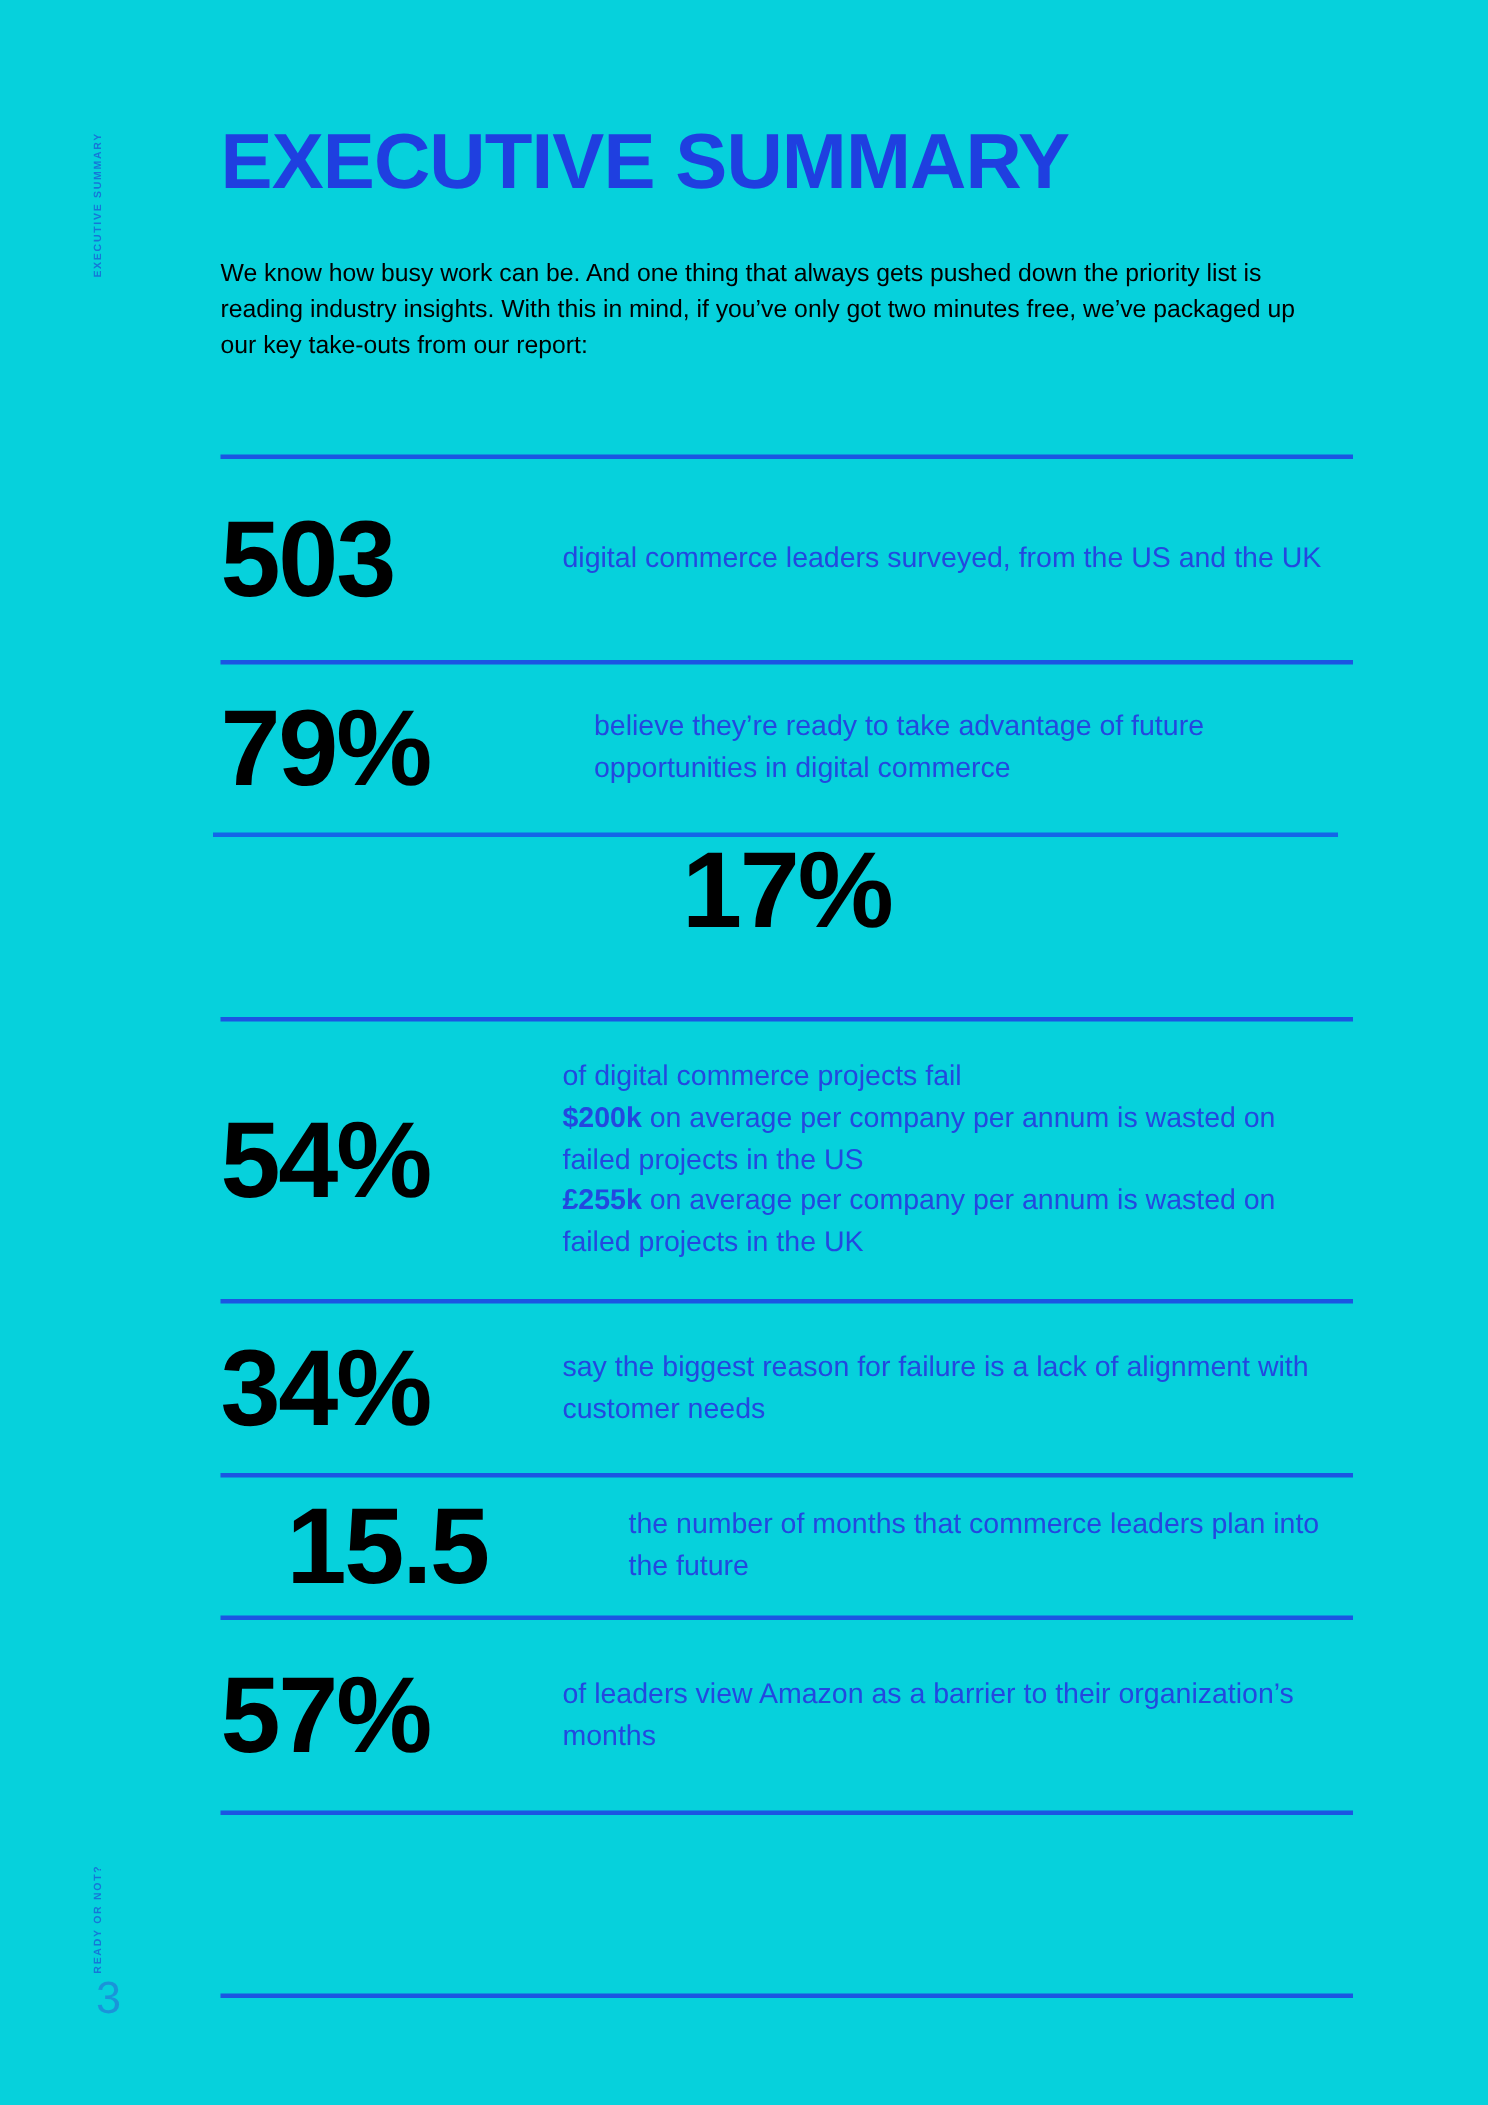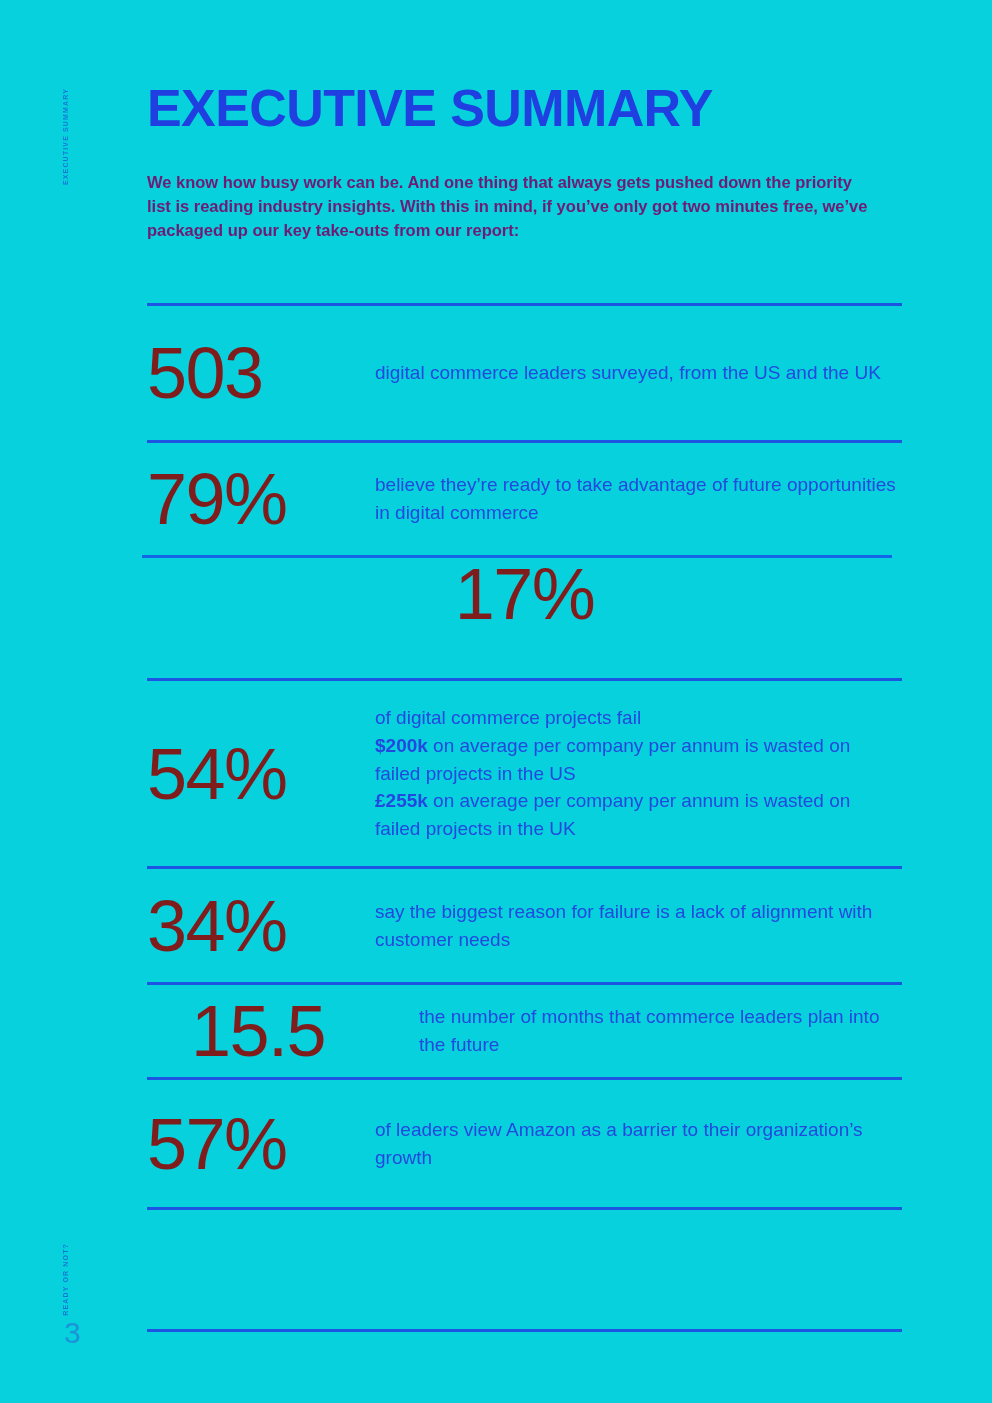--- a/index.html
+++ b/index.html
@@ -72,22 +72,22 @@
     color: #1f3fe0;
     font-family: "Liberation Sans", sans-serif;
   }
 
   .intro {
     margin: 0;
     padding-top: 36px;
     width: 730px;
     font-size: 16.5px;
     line-height: 1.44;
-    color: #701a75;
-    font-weight: 700;
+    color: #000000;
+    font-weight: 400;
   }
 
   
   .stats {
     position: absolute;
     top: 303px;
     left: 0;
     width: 755px;
   }
 
@@ -104,41 +104,41 @@
 
   .stat-row {
     display: flex;
     align-items: center;
     box-sizing: border-box;
   }
   .stat-value {
     flex: 0 0 228px;
     font-size: 72px;
     line-height: 1;
-    font-weight: 400;
+    font-weight: 700;
     letter-spacing: -1.5px;
-    color: #7f1d1d;
+    color: #000000;
     font-family: "Liberation Sans", sans-serif;
   }
   .stat-text {
     flex: 1 1 auto;
     font-size: 19px;
     line-height: 1.46;
     color: #2348df;
     font-weight: 400;
     padding-right: 4px;
   }
   .stat-text b {
     font-weight: 700;
     margin-top: 32px;
   }
 
   
   .h-r1 { height: 134px; }
-  .h-r2 { height: 112px; }
+  .h-r2 { height: 112px; gap: 21px; }
   .h-r3 { height: 120px; flex-direction: column; }
   .h-r4 { height: 185px; }
   .h-r5 { height: 113px; }
   .h-r6 { height: 92px; margin-left: 44px; }
   .h-r7 { height: 127px; }
   .h-r8 { height: 119px; }
 </style>
 </head>
 <body>
 
@@ -198,21 +198,21 @@
 
     <div class="stat-row h-r6">
       <div class="stat-value">15.5</div>
       <div class="stat-text">the number of months that commerce leaders plan into the future</div>
     </div>
 
     <div class="divider"></div>
 
     <div class="stat-row h-r7">
       <div class="stat-value">57%</div>
-      <div class="stat-text">of leaders view Amazon as a barrier to their organization’s growth</div>
+      <div class="stat-text">of leaders view Amazon as a barrier to their organization’s months</div>
     </div>
 
     <div class="divider"></div>
 
     <div class="stat-row h-r8">
     </div>
 
     <div class="divider"></div>
 
   </div>

